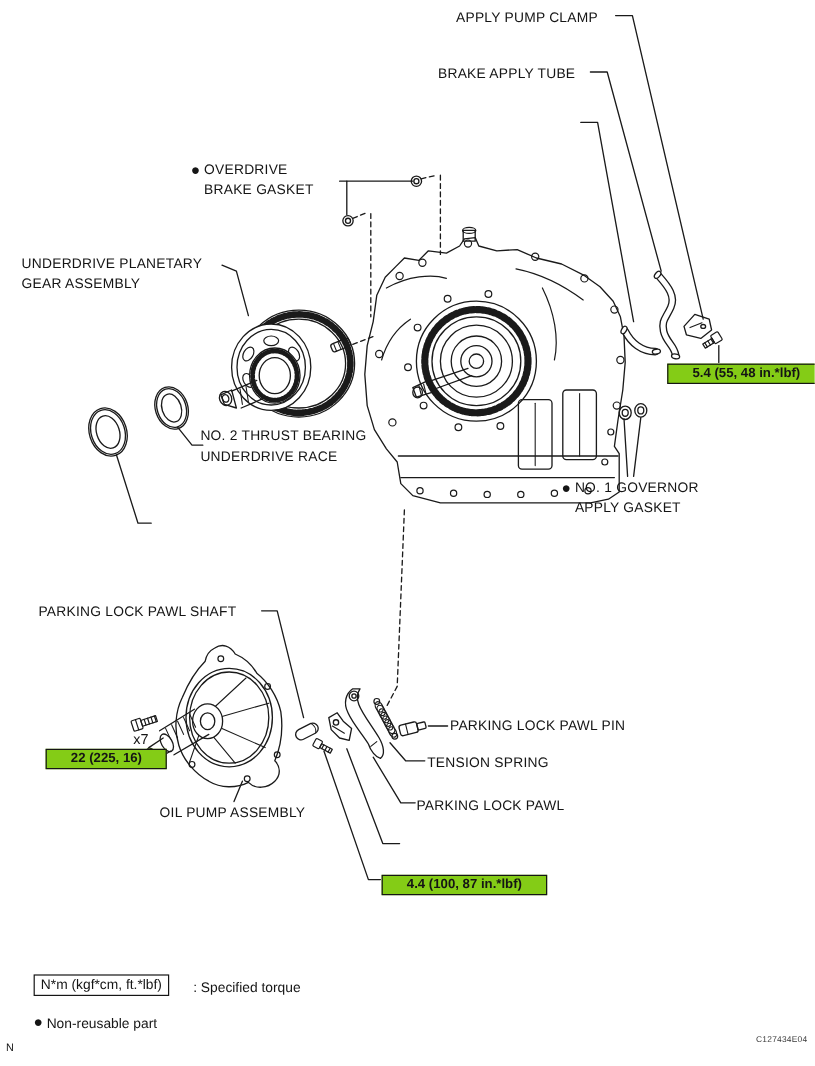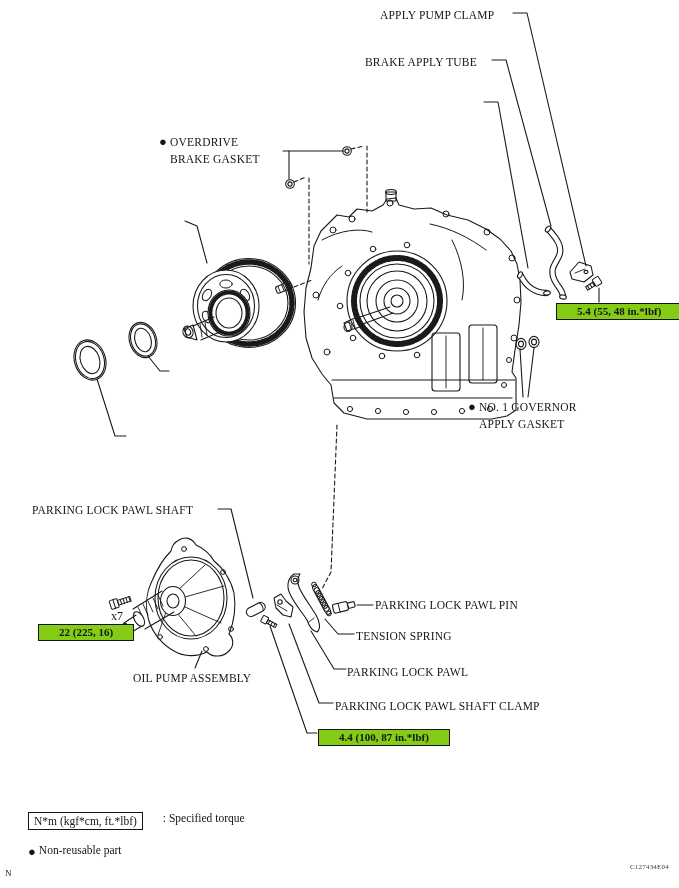--- a/index.html
+++ b/index.html
@@ -1,34 +1,34 @@
 <!DOCTYPE html>
 <html><head>
 <meta charset="utf-8">
 <style>
   html,body{margin:0;padding:0;background:#ffffff;}
   .stage{
     position:relative;width:679px;height:888px;background:#fff;
-    font-family:Liberation Serif, serif;
+    font-family:Liberation Sans, sans-serif;
     color:#111;overflow:hidden;
   }
   .stage svg{position:absolute;left:0;top:0;}
   .label{
     position:absolute;font-size:11.5px;line-height:17px;letter-spacing:.2px;
     white-space:pre-line;color:#151515;
   }
   .bulleted{display:flex;align-items:flex-start;white-space:nowrap;}
   .bullet{font-size:13px;line-height:16px;margin-right:3px;white-space:nowrap;}
   .bulleted .ltext{white-space:pre-line;}
   .tbox{
     position:absolute;border:1.2px solid #151515;background:#84cc16;
     font-size:11px;font-weight:bold;line-height:13px;padding:1px 20px;
     white-space:nowrap;color:#151515;
   }
-  .legend-row{position:absolute;display:flex;align-items:flex-start;font-size:11.5px;color:#151515;white-space:nowrap;}
+  .legend-row{position:absolute;display:flex;align-items:flex-end;font-size:11.5px;color:#151515;white-space:nowrap;}
   .legend-box{border:1.2px solid #151515;padding:1px 5px;font-size:11.5px;line-height:14px;background:#fff;}
   .legend-caption{margin-left:20px;}
   .code{position:absolute;font-size:7px;color:#3a3a3a;letter-spacing:.2px;}
   .footer-n{position:absolute;font-size:9px;color:#151515;}
   .xcount{position:absolute;font-size:12px;color:#151515;text-align:center;}
 </style>
 </head>
 <body>
 
 <div class="stage">
@@ -308,32 +308,35 @@
 
   <div class="label" style="left:380px;top:7px">APPLY PUMP CLAMP</div>
   <div class="label" style="left:365px;top:54px">BRAKE APPLY TUBE</div>
 
   <div class="label bulleted" style="left:159px;top:134px">
     <span class="bullet">●</span>
     <span class="ltext">OVERDRIVE
 BRAKE GASKET</span>
   </div>
 
+  <div class="label" style="left:18px;top:212px">UNDERDRIVE PLANETARY
+GEAR ASSEMBLY</div>
+  <div class="label" style="left:167px;top:356px">NO. 2 THRUST BEARING
+UNDERDRIVE RACE</div>
 
   <div class="label bulleted" style="left:468px;top:399px">
     <span class="bullet">●</span>
     <span class="ltext">NO. 1 GOVERNOR
 APPLY GASKET</span>
   </div>
 
   <div class="label" style="left:375px;top:597px">PARKING LOCK PAWL PIN</div>
   <div class="label" style="left:32px;top:502px">PARKING LOCK PAWL SHAFT</div>
   <div class="label" style="left:356px;top:628px">TENSION SPRING</div>
   <div class="label" style="left:347px;top:664px">PARKING LOCK PAWL</div>
-  <div class="label" style="left:335px;top:698px">PARKING LOCK PAWL SHAFT CLAMP</div>
   <div class="label" style="left:133px;top:670px">OIL PUMP ASSEMBLY</div>
 
   <div class="tbox" style="left:556px;top:303px">5.4 (55, 48 in.*lbf)</div>
   <div class="tbox" style="left:38px;top:624px">22 (225, 16)</div>
   <div class="xcount" style="left:111px;top:609px">x7</div>
   <div class="tbox" style="left:318px;top:729px">4.4 (100, 87 in.*lbf)</div>
 
   <div class="legend-row" style="left:28px;top:812px">
     <span class="legend-box">N*m (kgf*cm, ft.*lbf)</span>
     <span class="legend-caption">: Specified torque</span>

